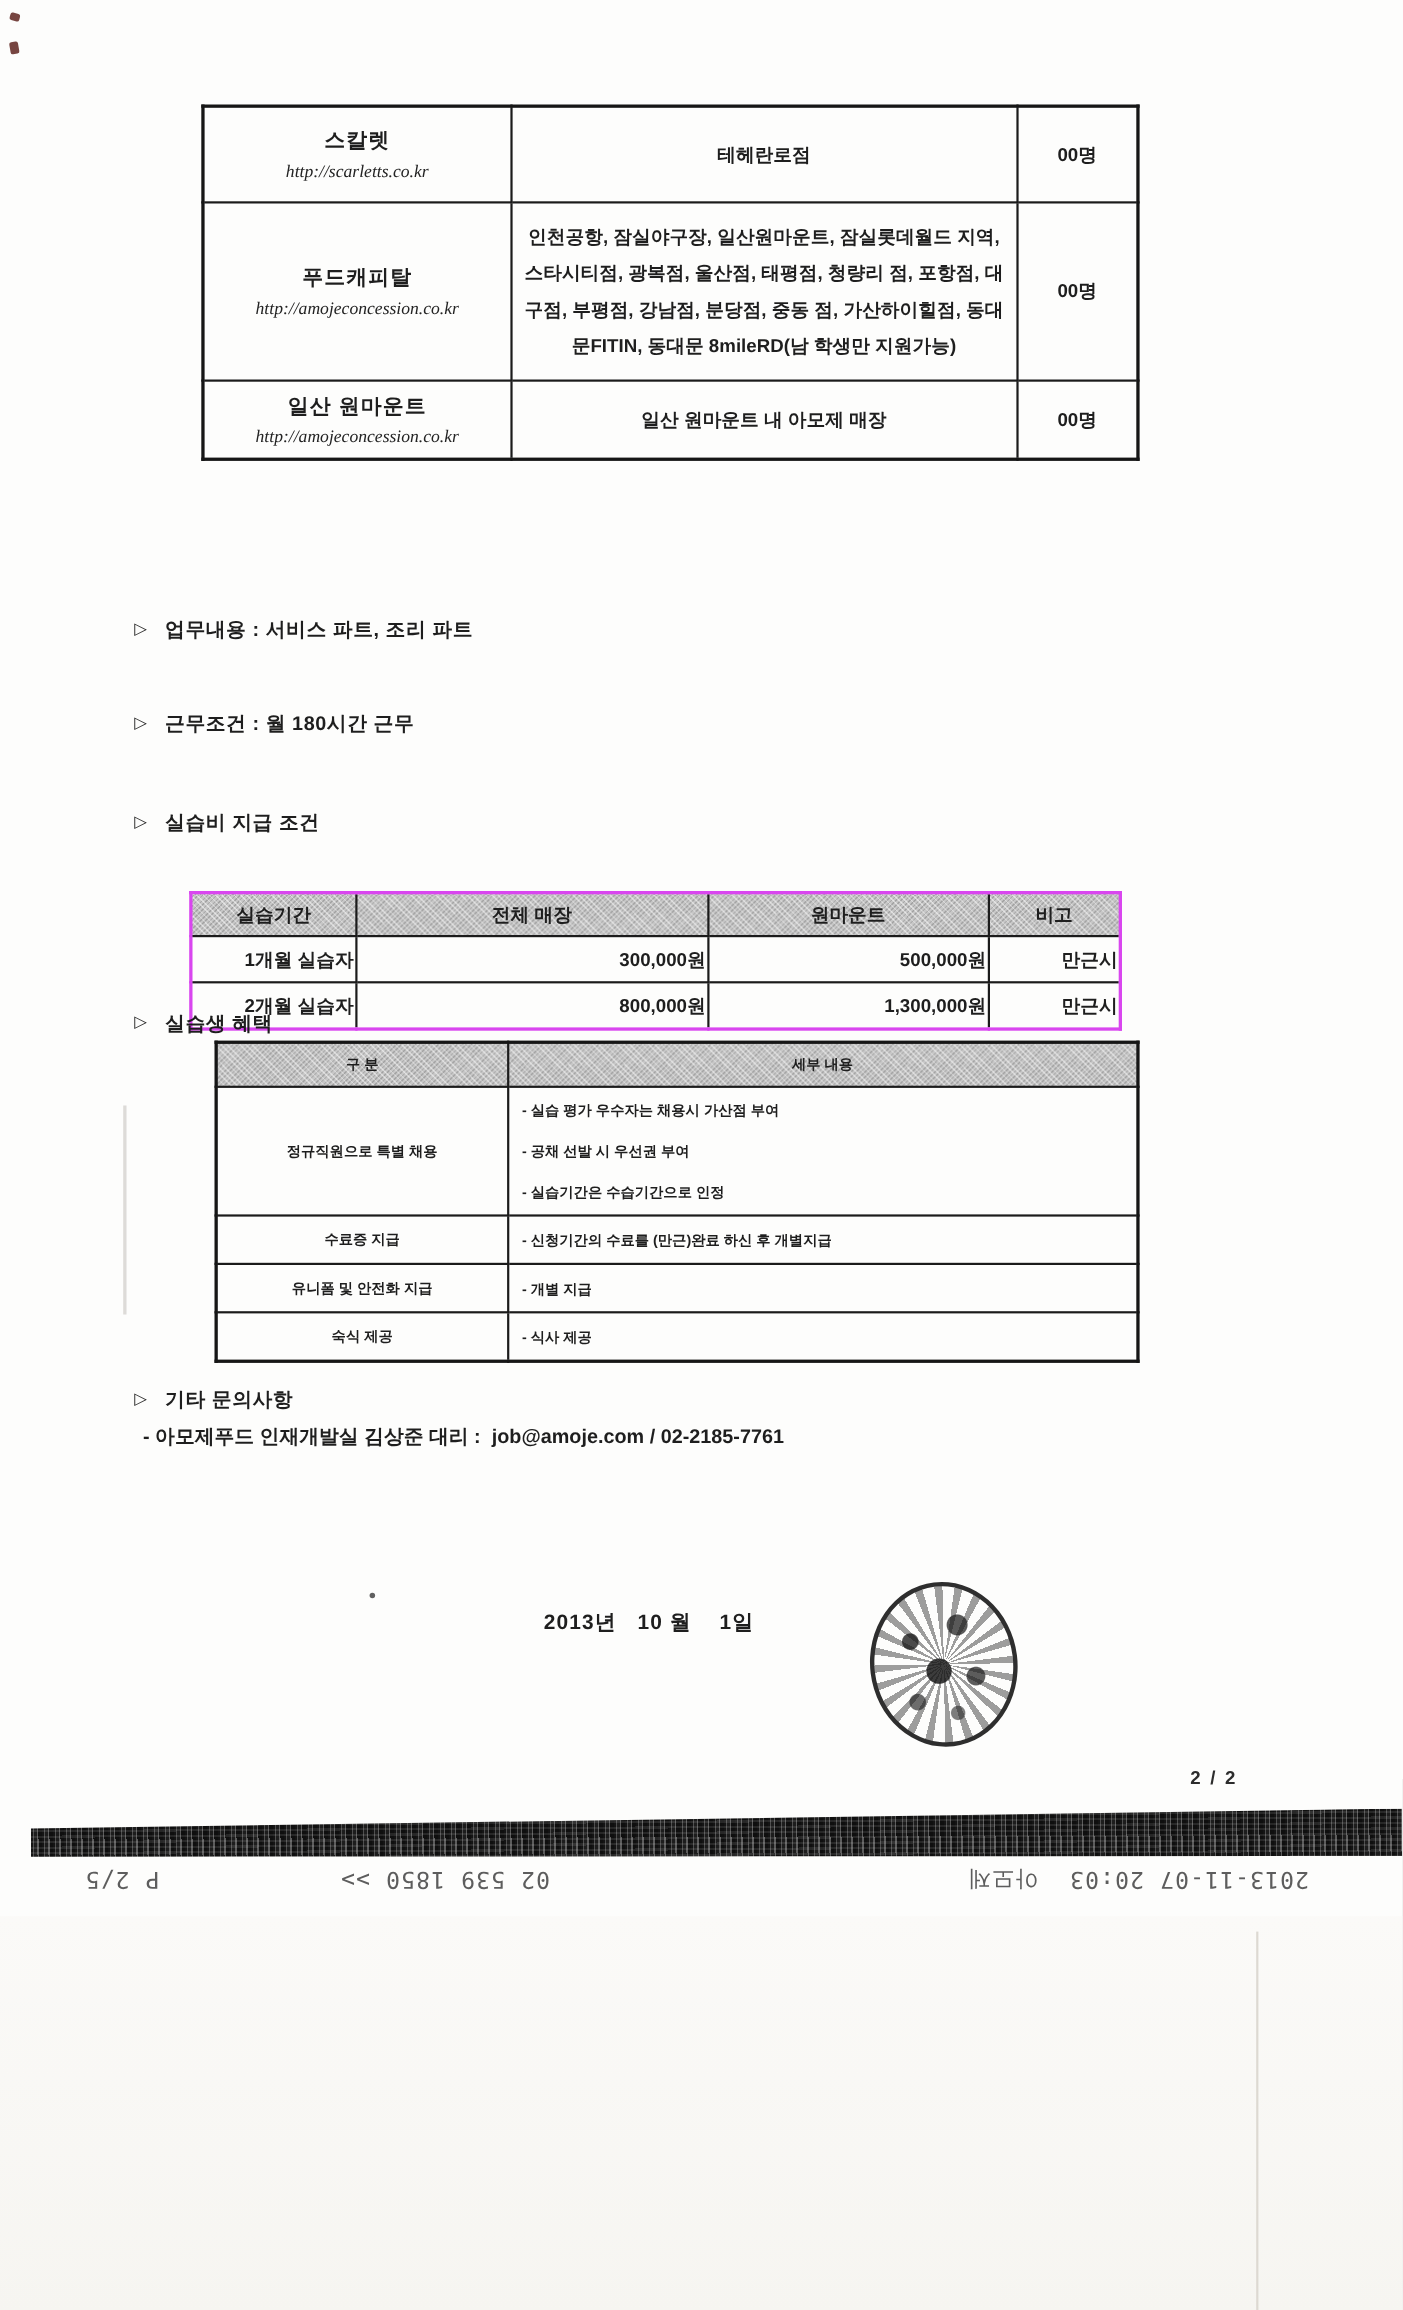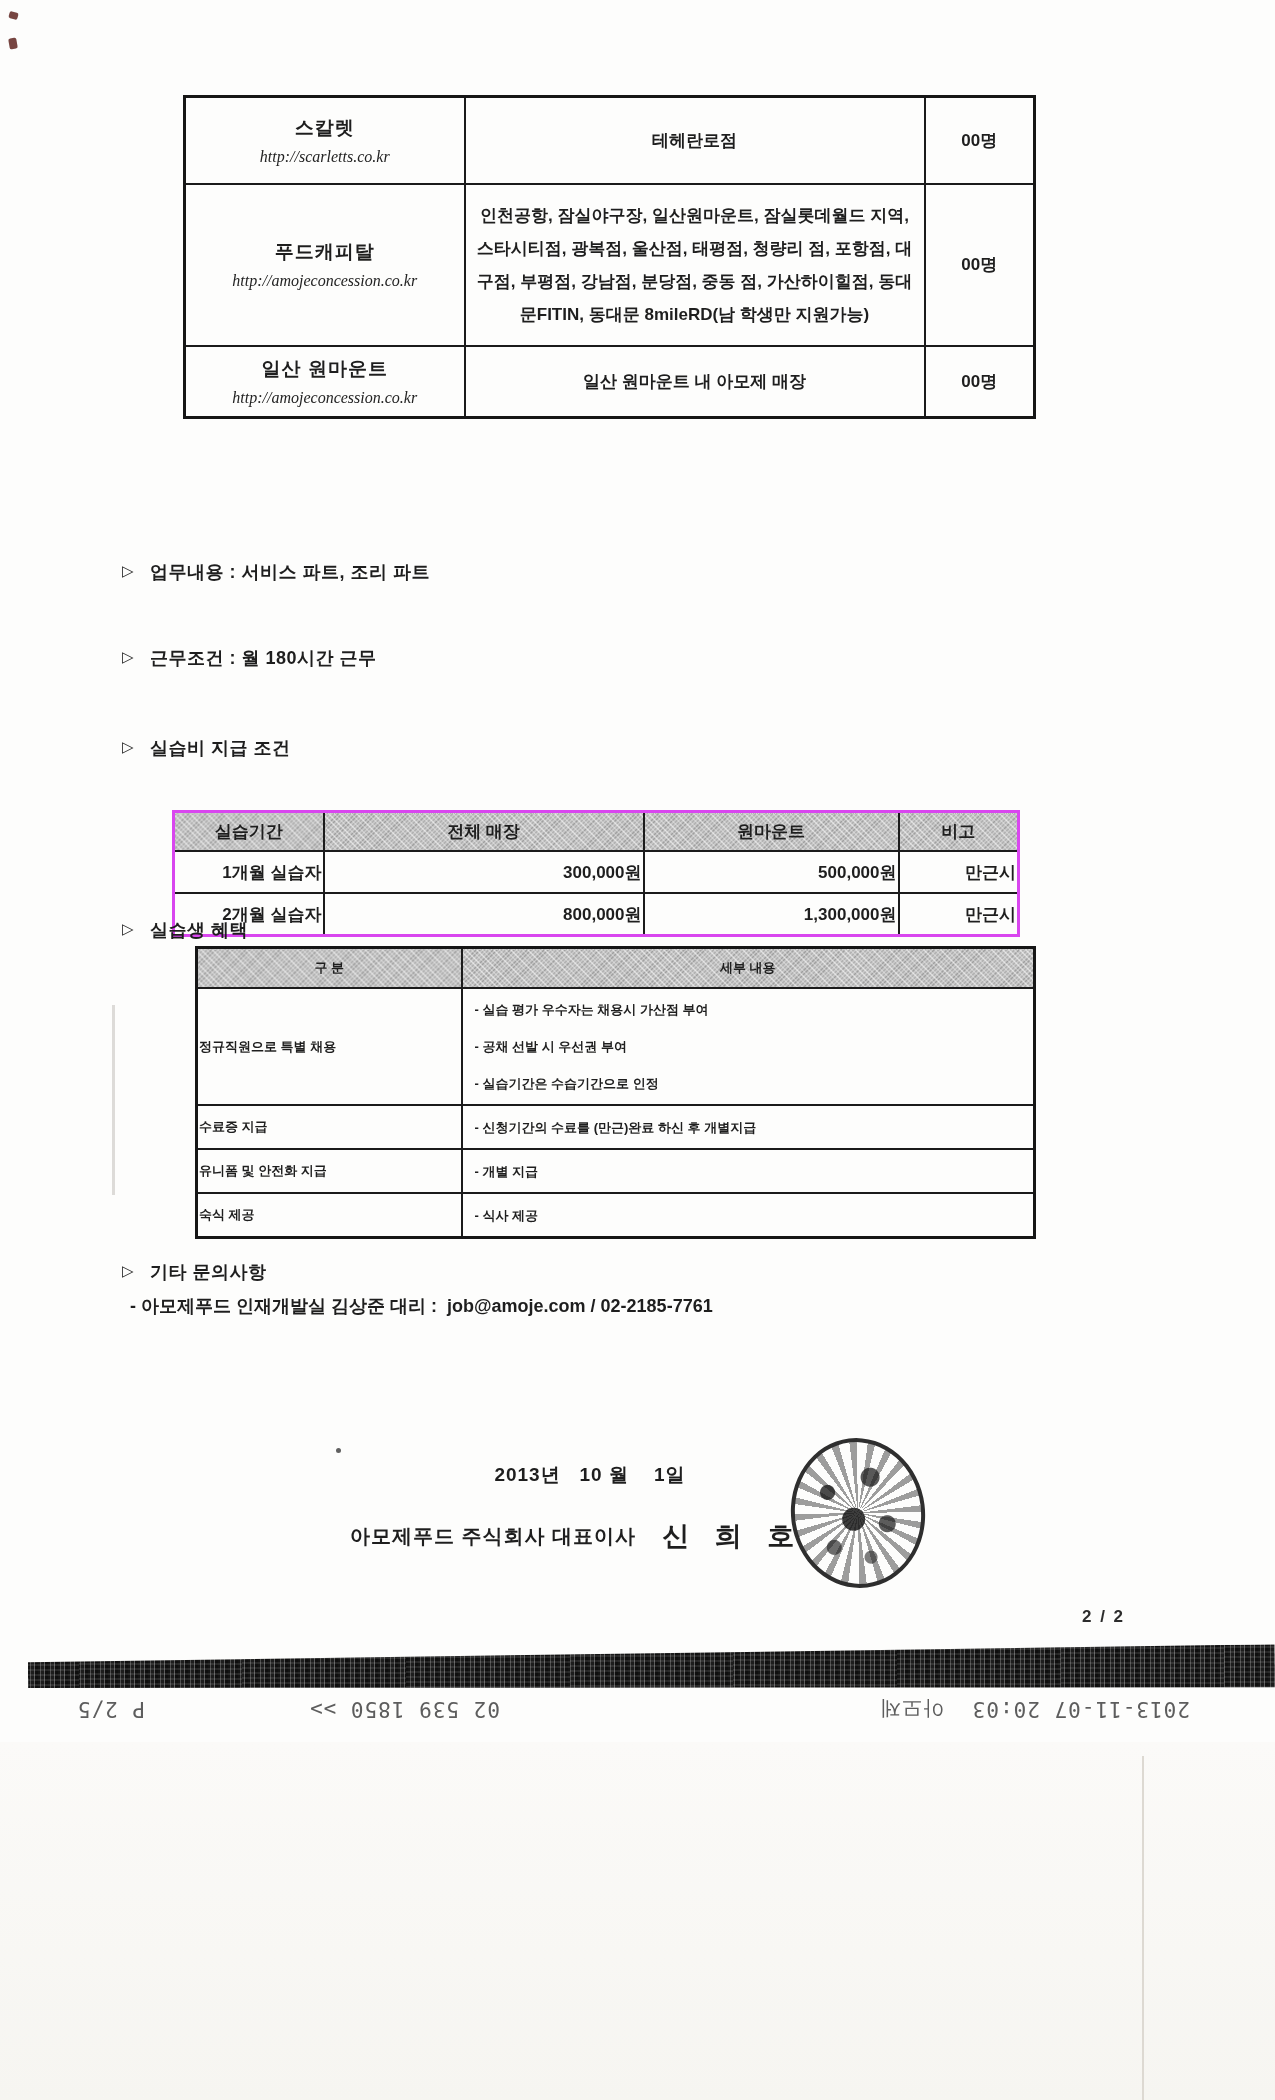--- a/index.html
+++ b/index.html
@@ -45,21 +45,21 @@
   .pay-table col:nth-child(3){ width:255px; }
   .pay-table col:nth-child(4){ width:120px; }
   .pay-table th { height:35px; font-weight:700; font-size:17px; }
   .pay-table td { height:38px; text-align:right; font-weight:600; }
 
   
   .benefit-table { position:absolute; left:195px; top:946px; width:838px; border:3px solid #161616; font-size:13px; }
   .benefit-table col:nth-child(1){ width:265px; }
   .benefit-table col:nth-child(2){ width:573px; }
   .benefit-table th { height:36px; font-weight:700; }
-  .benefit-table td.cat { font-weight:600; }
+  .benefit-table td.cat { text-align:center; font-weight:600; }
   .benefit-table td.det { padding:2px 0 2px 12px; font-weight:600; }
   .det-line { line-height:37px; white-space:nowrap; }
   .row-s td { height:38px; }
 
   
   .inq-line { position:absolute; left:130px; top:1294px; font-size:18px; font-weight:600; white-space:pre; }
 
   
   .date-line { position:absolute; left:400px; top:1462px; width:380px; text-align:center;
                font-size:19px; font-weight:700; white-space:pre; letter-spacing:1px; }
@@ -243,24 +243,20 @@
   </tbody>
     </table>
 
   <div class="sect" style="top:1260px;">
     <span class="tri">▷</span>
     <span>기타 문의사항</span>
   </div>
   <div class="inq-line">- 아모제푸드 인재개발실 김상준 대리 :  job@amoje.com / 02-2185-7761</div>
 
   <div class="date-line">2013년   10 월    1일</div>
-  <div class="sig-line">
-    <span class="sig-co">아모제푸드 주식회사 대표이사</span>
-    <span class="sig-name">신 희 호</span>
-  </div>
   <div class="stamp"></div>
 
   <div class="page-num">2 / 2</div>
 
   <div class="scan-band"></div>
 
   <div class="fax-footer">
     <span class="fax-dt">2013-11-07 20:03  아모제</span>
     <span class="fax-no">02 539 1850 &gt;&gt;</span>
     <span class="fax-pg">P 2/5</span>

